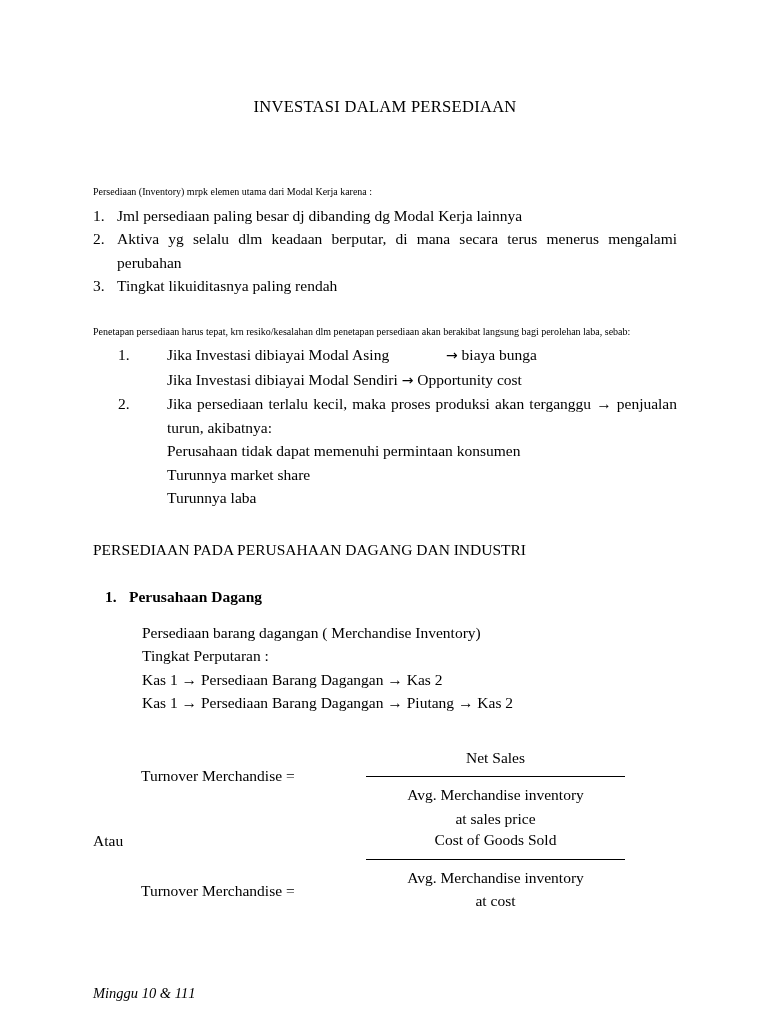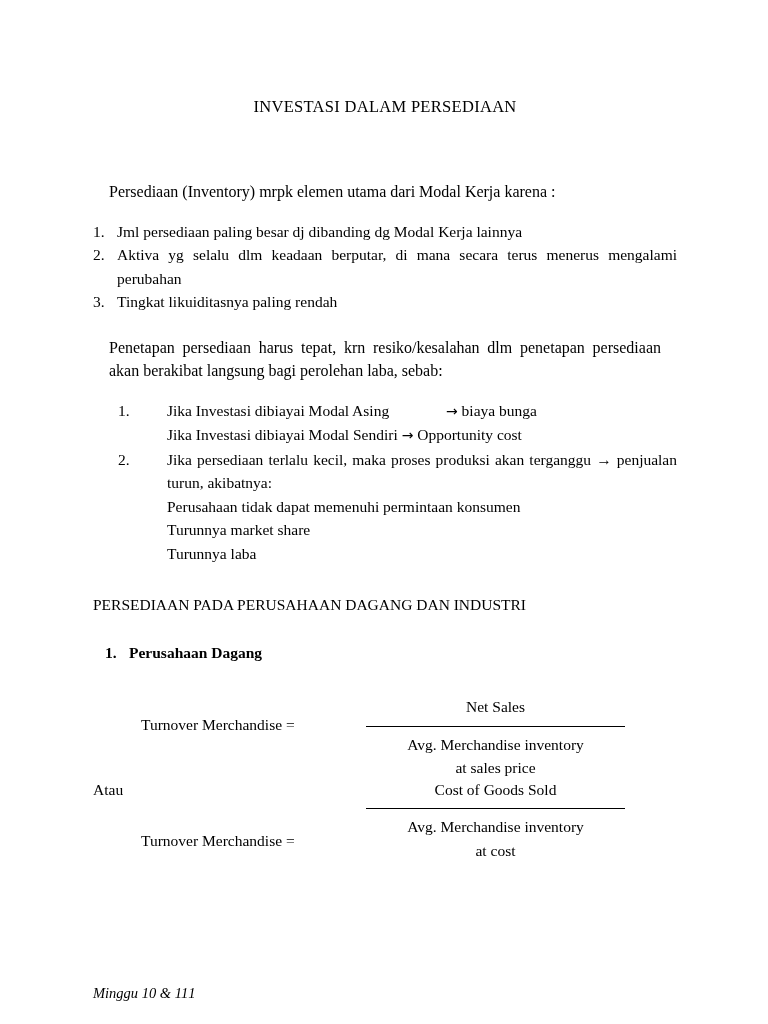--- a/index.html
+++ b/index.html
@@ -35,23 +35,23 @@
     text-align: center;
     font-size: 16.5px;
     letter-spacing: 0.3px;
     margin: 0;
     padding-top: 97px;
     font-weight: normal;
   }
 
   
   .para {
-    font-size: 16px;
-    line-height: 23.5px;
-    margin: 16px;
+    font-size: 10px;
+    line-height: 23.5px;
+    margin: 0;
   }
   .just { text-align: justify; text-justify: inter-word; }
 
   .lead { margin-top: 63px; }
 
   
   .olist { margin: 0; padding: 0; list-style: none; }
   .olist > li {
     position: relative;
     padding-left: 24px;
@@ -203,20 +203,26 @@
           <span class="subline">Turunnya market share</span>
           <span class="subline">Turunnya laba</span>
         </li>
       </ul>
     </div>
 
     <p class="sect-head">PERSEDIAAN PADA PERUSAHAAN DAGANG DAN INDUSTRI</p>
 
     <p class="sub-head"><span class="num">1.</span><span>Perusahaan Dagang</span></p>
 
+    <div class="indent-body">
+      <div>Persediaan barang dagangan ( Merchandise Inventory)</div>
+      <div>Tingkat Perputaran :</div>
+      <div>Kas 1 → Persediaan Barang Dagangan → Kas 2</div>
+      <div>Kas 1 → Persediaan Barang Dagangan → Piutang → Kas 2</div>
+    </div>
 
     <div class="formula-wrap">
       <div class="formula-lhs">Turnover Merchandise =</div>
       <div class="formula-frac">
         <span class="frac-num">Net Sales</span>
         <span class="frac-bar"></span>
         <span class="frac-den">
           <span>Avg. Merchandise inventory</span>
           <span>at sales price</span>
         </span>

